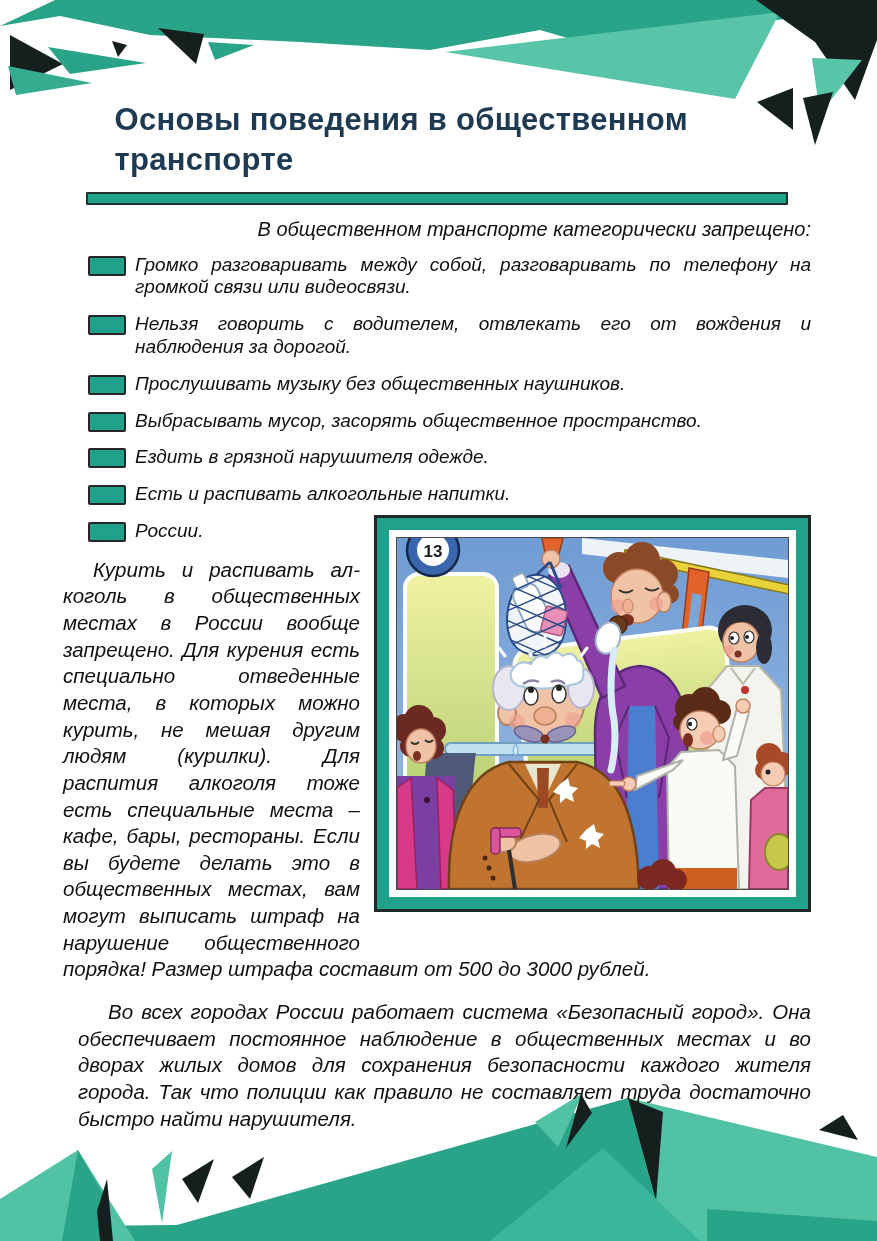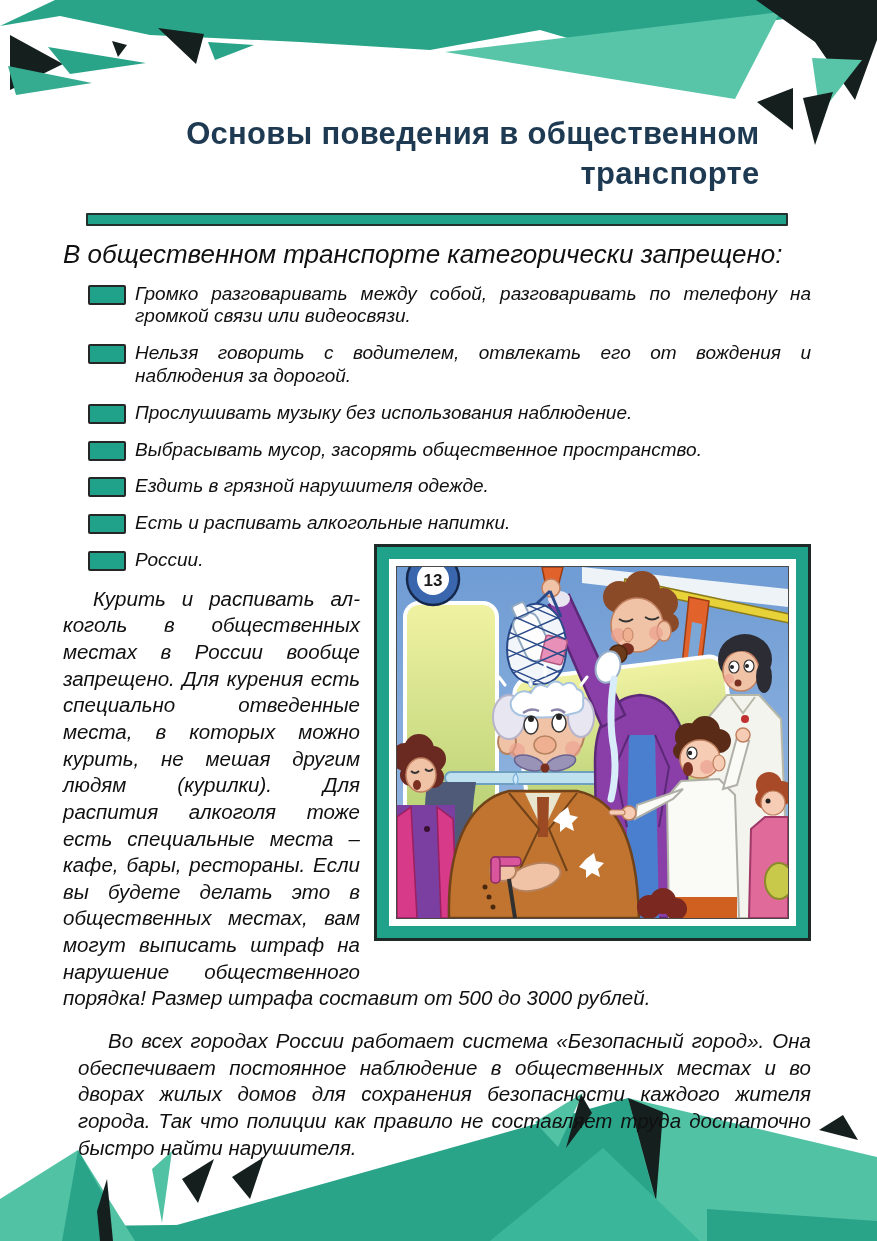--- a/index.html
+++ b/index.html
@@ -5,29 +5,29 @@
   html,body{margin:0;padding:0;background:#ffffff;}
   .page{
     position:relative;width:877px;height:1241px;overflow:hidden;background:#fff;
     font-family:"Liberation Sans",sans-serif;color:#141414;
   }
   .deco{position:absolute;left:0;width:877px;pointer-events:none;}
   .deco.top{top:0;height:270px;}
   .deco.bottom{bottom:0;height:190px;}
   .content{position:absolute;left:63px;top:96px;width:748px;}
   h1.title{
-    margin:18px auto;max-width:645px;text-align:right;
+    margin:4px auto;max-width:645px;text-align:left;
     color:#1e3a52;font-size:31px;font-weight:bold;line-height:1.3;letter-spacing:.3px;
   }
   .title-bar{
     width:698px;height:9px;margin:11px auto 0;
     background:#1fa289;border:2px solid #23302e;border-radius:1px;
   }
   .intro{
-    margin:13px 0 0;text-align:left;font-style:italic;font-size:26px;color:#101010;
+    margin:13px 0 0;text-align:right;font-style:italic;font-size:20px;color:#101010;
   }
   ul.rules{list-style:none;margin:13px 0 0;padding:0;}
   ul.rules li{
     position:relative;padding-left:72px;margin:0 0 14px;
     font-style:italic;font-size:19px;line-height:1.2;text-align:justify;color:#101010;
   }
   .bullet{
     position:absolute;left:25px;top:2px;width:34px;height:16px;
     background:#1fa289;border:2px solid #262626;border-radius:2px;
   }
@@ -97,21 +97,21 @@
       <li>
         <span class="bullet"></span>
         <span>Громко разговаривать между собой, разговаривать по телефону на громкой связи или видеосвязи.</span>
       </li>
       <li>
         <span class="bullet"></span>
         <span>Нельзя говорить с водителем, отвлекать его от вождения и наблюдения за дорогой.</span>
       </li>
       <li>
         <span class="bullet"></span>
-        <span>Прослушивать музыку без использования наблюдение.</span>
+        <span>Прослушивать музыку без общественных наушников.</span>
       </li>
       <li>
         <span class="bullet"></span>
         <span>Выбрасывать мусор, засорять общественное пространство.</span>
       </li>
       <li>
         <span class="bullet"></span>
         <span>Ездить в грязной нарушителя одежде.</span>
       </li>
       <li>

